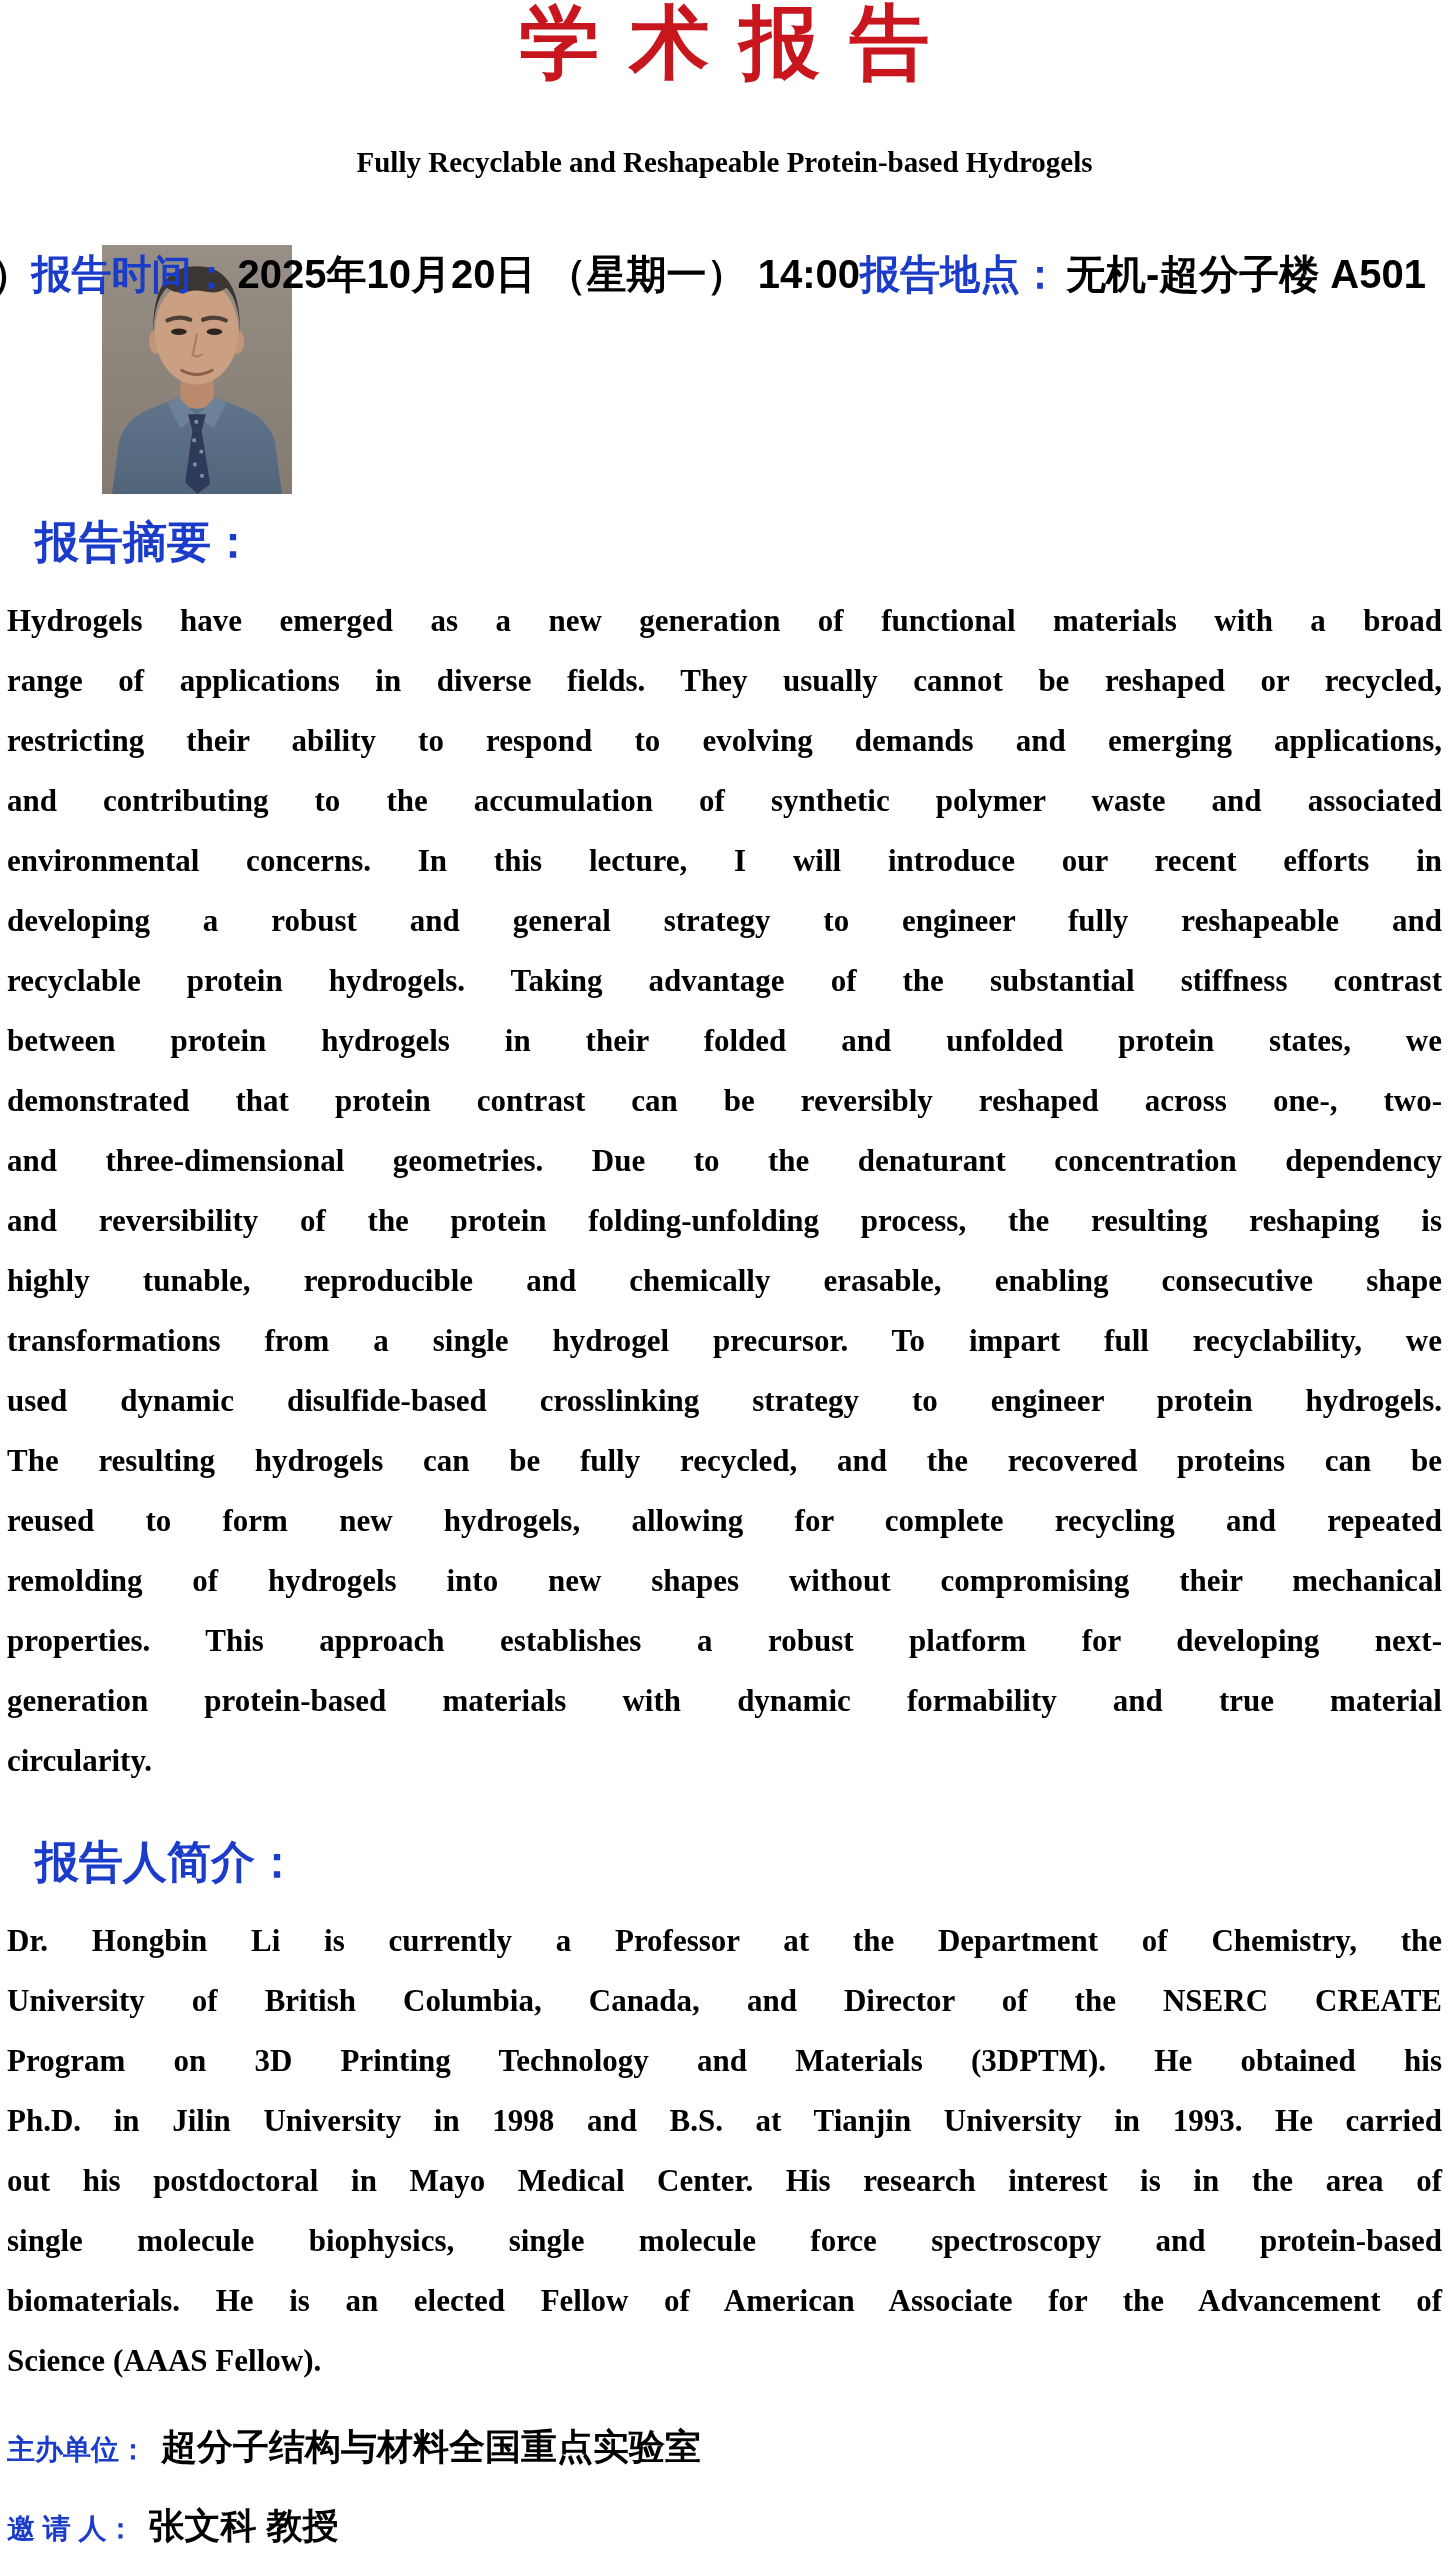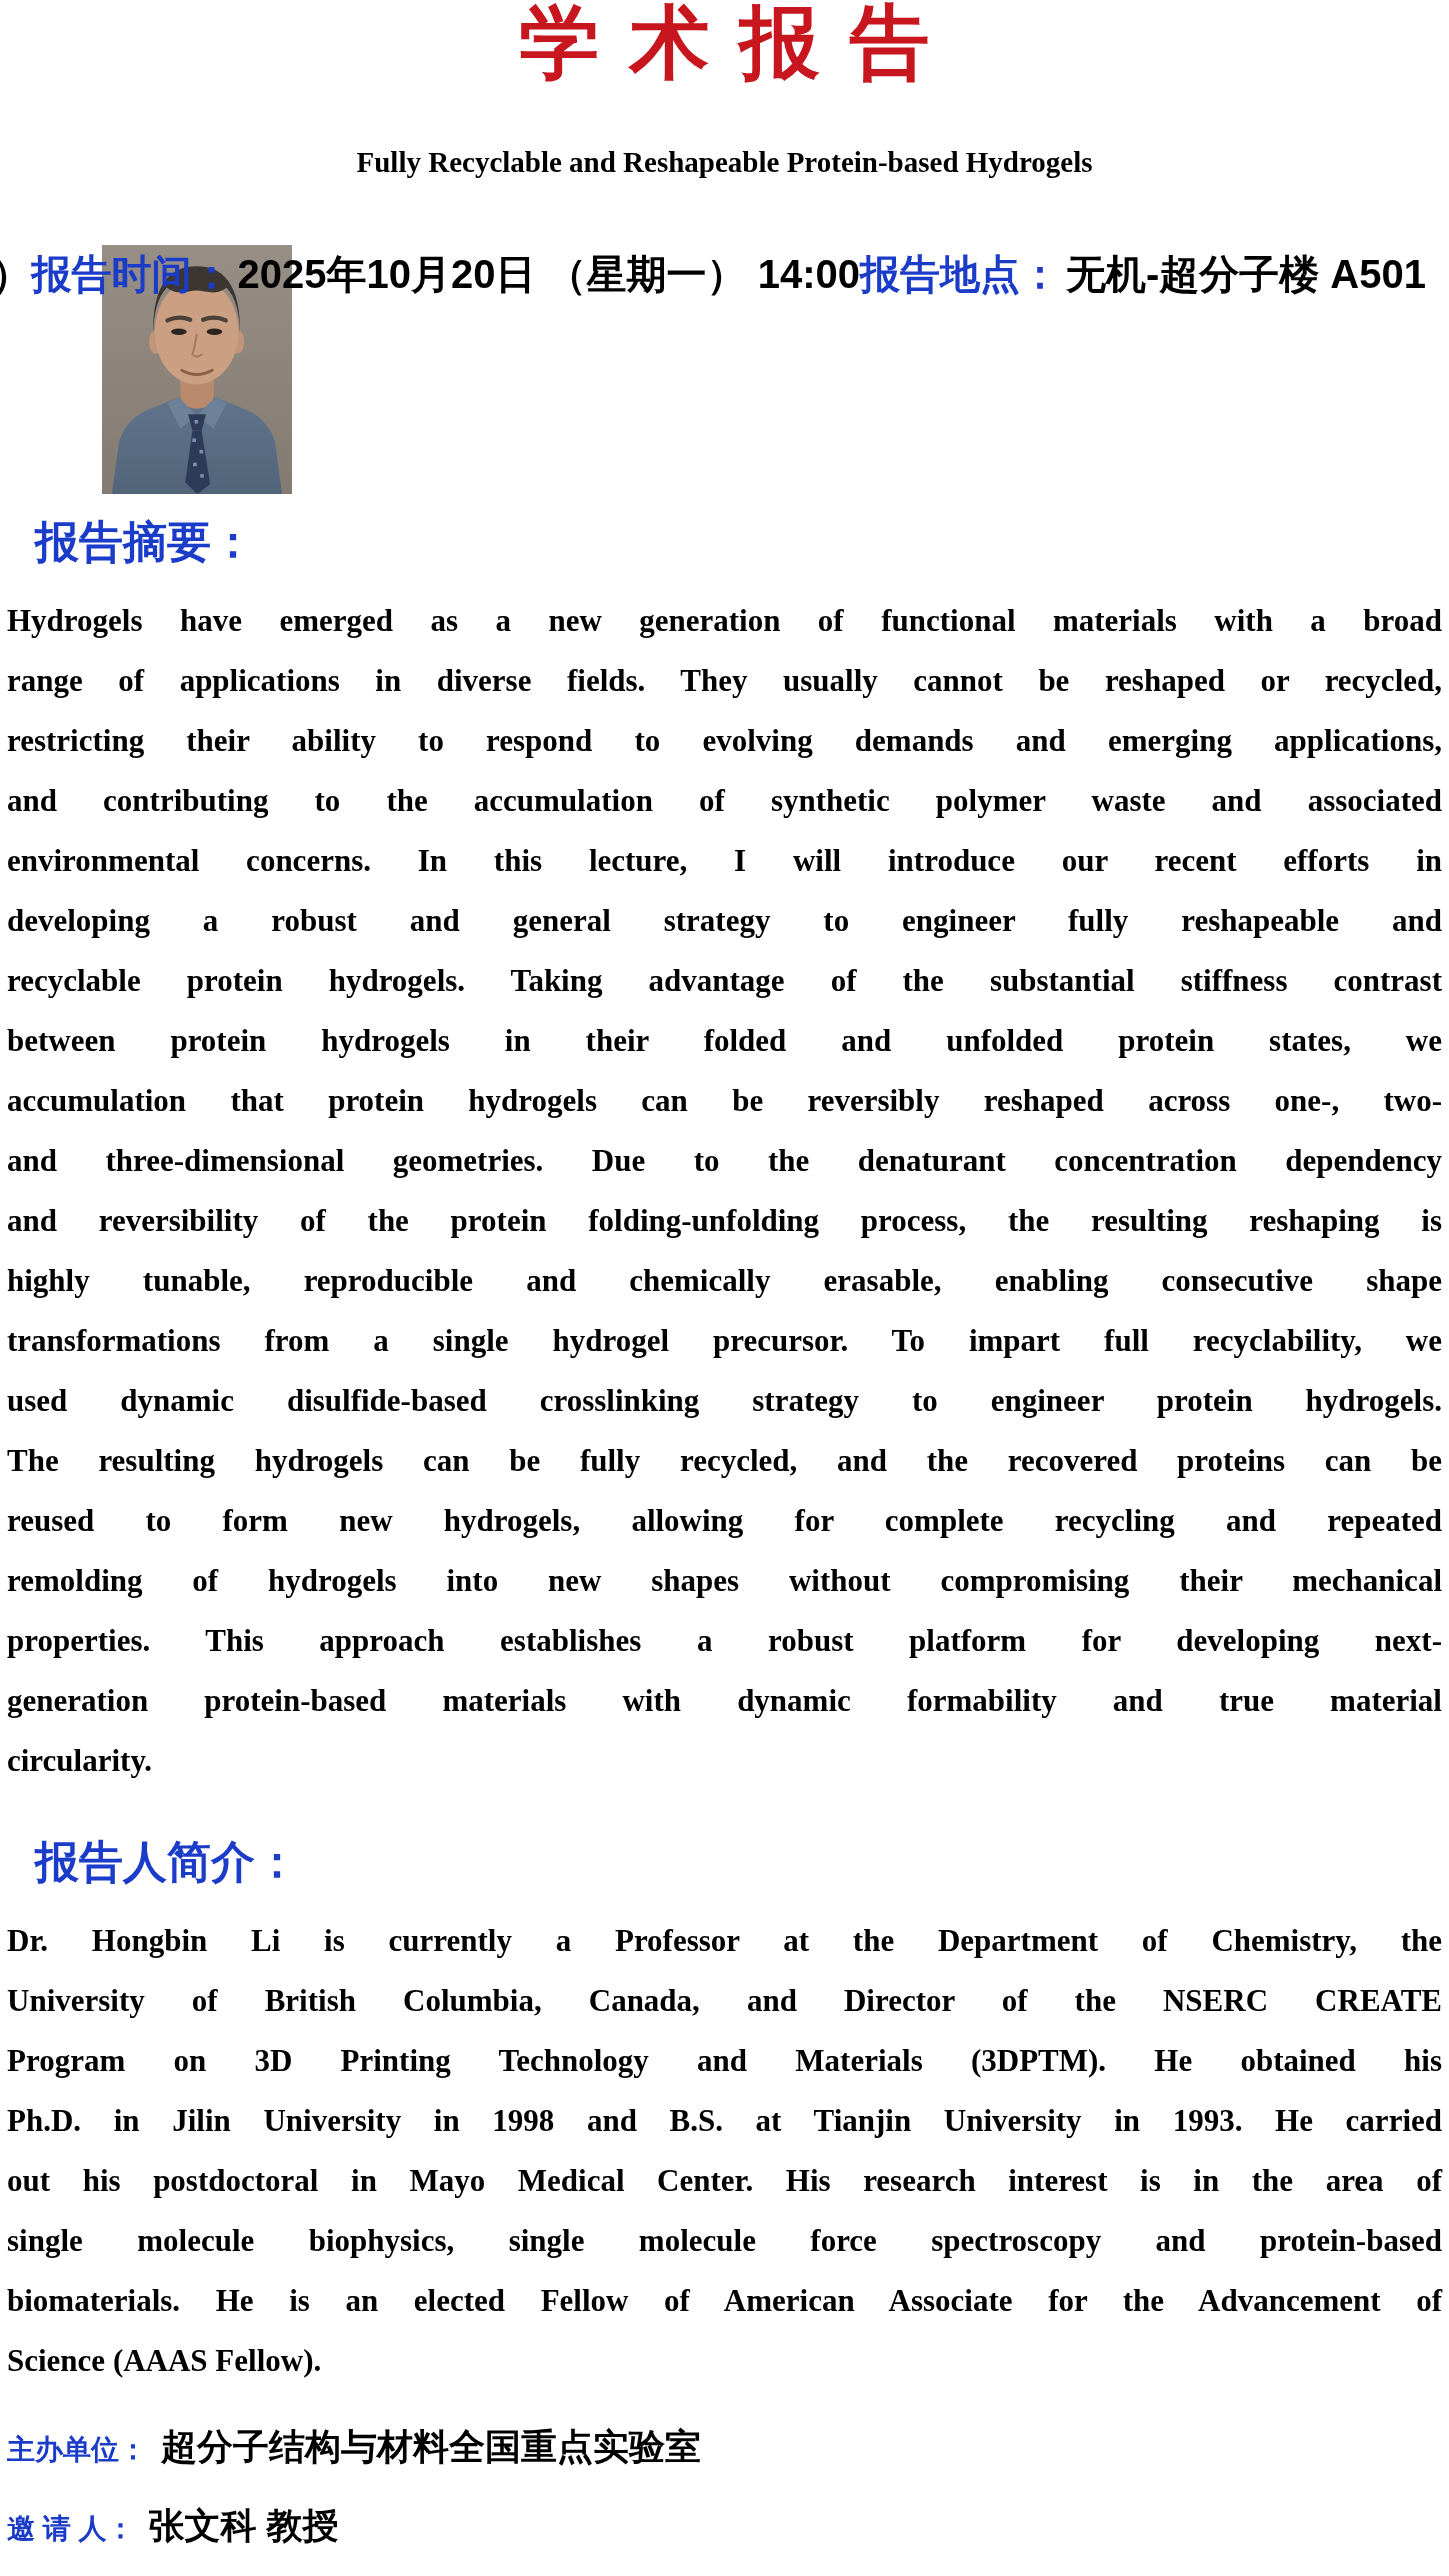--- a/index.html
+++ b/index.html
@@ -142,21 +142,21 @@
 <div class="sec-heading" id="abstract-heading">报告摘要：</div>
 <div class="lines" id="abstract-lines">
     <div class="line">Hydrogels have emerged as a new generation of functional materials with a broad</div>
     <div class="line">range of applications in diverse fields. They usually cannot be reshaped or recycled,</div>
     <div class="line">restricting their ability to respond to evolving demands and emerging applications,</div>
     <div class="line">and contributing to the accumulation of synthetic polymer waste and associated</div>
     <div class="line">environmental concerns. In this lecture, I will introduce our recent efforts in</div>
     <div class="line">developing a robust and general strategy to engineer fully reshapeable and</div>
     <div class="line">recyclable protein hydrogels. Taking advantage of the substantial stiffness contrast</div>
     <div class="line">between protein hydrogels in their folded and unfolded protein states, we</div>
-    <div class="line">accumulation that protein hydrogels can be reversibly reshaped across one-, two-</div>
+    <div class="line">demonstrated that protein contrast can be reversibly reshaped across one-, two-</div>
     <div class="line">and three-dimensional geometries. Due to the denaturant concentration dependency</div>
     <div class="line">and reversibility of the protein folding-unfolding process, the resulting reshaping is</div>
     <div class="line">highly tunable, reproducible and chemically erasable, enabling consecutive shape</div>
     <div class="line">transformations from a single hydrogel precursor. To impart full recyclability, we</div>
     <div class="line">used dynamic disulfide-based crosslinking strategy to engineer protein hydrogels.</div>
     <div class="line">The resulting hydrogels can be fully recycled, and the recovered proteins can be</div>
     <div class="line">reused to form new hydrogels, allowing for complete recycling and repeated</div>
     <div class="line">remolding of hydrogels into new shapes without compromising their mechanical</div>
     <div class="line">properties. This approach establishes a robust platform for developing next-</div>
     <div class="line">generation protein-based materials with dynamic formability and true material</div>

